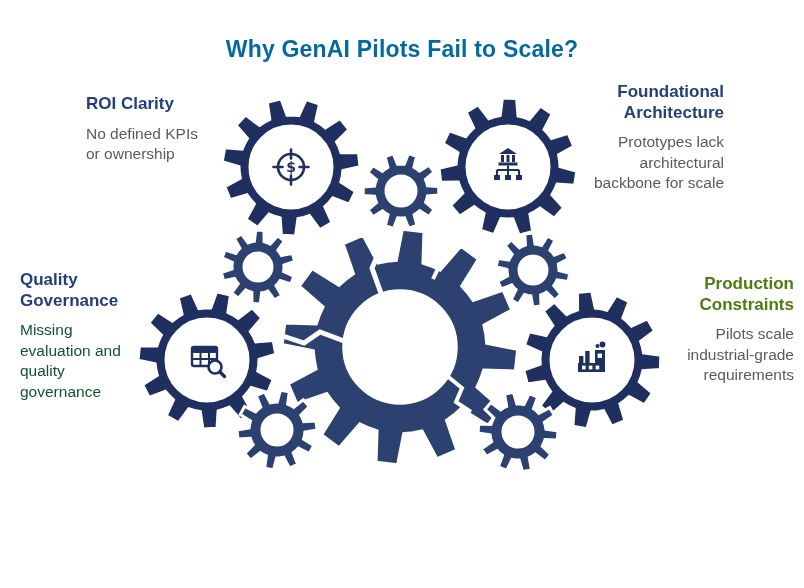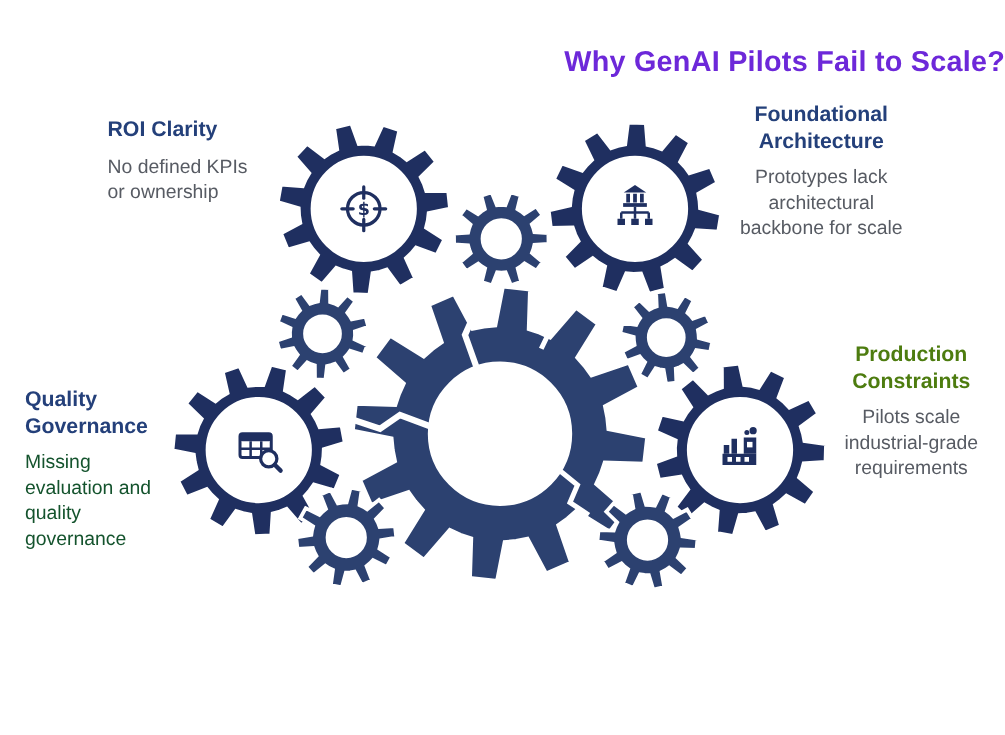--- a/index.html
+++ b/index.html
@@ -9,24 +9,24 @@
   }
   .page-title{
     position:absolute;left:0;top:36px;width:100%;text-align:center;
     font-size:23px;font-weight:700;letter-spacing:.2px;
   }
   .gear-svg{position:absolute;left:0;top:0;}
   .section{position:absolute;}
   .section .heading{font-size:17px;font-weight:700;line-height:1.22;margin-bottom:9px;}
   .section .body{font-size:15.5px;font-weight:400;line-height:1.32;}
   .align-right{text-align:left;}
-  .align-left{text-align:center;}
+  .align-left{text-align:right;}
   .sec-roi{left:86px;top:94px;width:118px;}
   .sec-foundational{left:590px;top:82px;width:134px;}
-  .sec-quality{left:20px;top:270px;width:110px;margin-top:40px;}
+  .sec-quality{left:20px;top:270px;width:110px;}
   .sec-production{left:664px;top:274px;width:130px;}
 </style>
 </head>
 <body>
 
 <div class="canvas">
 
   <svg class="gear-svg" id="gearSvg" width="804" height="588" viewBox="0 0 804 588">
       <path d="M387.1 261.0 L396.1 260.1 L402.2 229.0 L424.2 231.5 L423.2 263.1 L431.8 266.0 L440.1 269.8 L460.9 245.9 L478.7 259.1 L462.0 286.0 L468.0 292.8 L473.3 300.2 L503.3 289.9 L512.1 310.2 L484.2 325.1 L486.0 334.1 L486.9 343.1 L518.0 349.2 L515.5 371.2 L483.9 370.2 L481.0 378.8 L477.2 387.1 L501.1 407.9 L487.9 425.7 L461.0 409.0 L454.2 415.0 L446.8 420.3 L457.1 450.3 L436.8 459.1 L421.9 431.2 L412.9 433.0 L403.9 433.9 L397.8 465.0 L375.8 462.5 L376.8 430.9 L368.2 428.0 L359.9 424.2 L339.1 448.1 L321.3 434.9 L338.0 408.0 L332.0 401.2 L326.7 393.8 L296.7 404.1 L287.9 383.8 L315.8 368.9 L314.0 359.9 L313.1 350.9 L282.0 344.8 L284.5 322.8 L316.1 323.8 L319.0 315.2 L322.8 306.9 L298.9 286.1 L312.1 268.3 L339.0 285.0 L345.8 279.0 L353.2 273.7 L342.9 243.7 L363.2 234.9 L378.1 262.8 Z M 456 347 A 56 56 0 1 0 344 347 A 56 56 0 1 0 456 347 Z" fill="#2c4170" fill-rule="evenodd" stroke="#ffffff" stroke-width="3.5"></path>
       <path d="M382 296 L372 268 L380 250 L372 229" fill="none" stroke="#ffffff" stroke-width="5"></path>
@@ -81,21 +81,21 @@
         <rect x="3.6" y="5.6" width="3.6" height="3.8" fill="#ffffff"></rect>
         <rect x="-13" y="-4" width="4.4" height="7" fill="#1f2f60"></rect>
         <rect x="-6.8" y="-9" width="4.4" height="12" fill="#1f2f60"></rect>
         <rect x="3" y="-10" width="10" height="13" fill="#1f2f60"></rect>
         <rect x="5.6" y="-6.5" width="4.4" height="4.4" fill="#ffffff"></rect>
         <circle cx="5.5" cy="-14" r="2" fill="#1f2f60"></circle>
         <circle cx="10.5" cy="-15.5" r="2.9" fill="#1f2f60"></circle>
       </g>
     </svg>
 
-  <div class="page-title" style="color: #6d28d9; text-align: right;">Why GenAI Pilots Fail to Scale?</div>
+  <div class="page-title" style="color: #0369a1;">Why GenAI Pilots Fail to Scale?</div>
 
   <div class="section sec-roi align-right">
     <div class="heading" style="color: rgb(36, 64, 122);">ROI Clarity</div>
     <div class="body" style="color: rgb(87, 91, 99);">No defined KPIs or ownership</div>
   </div>
 
   <div class="section sec-foundational align-left">
     <div class="heading" style="color: rgb(36, 64, 122);">Foundational Architecture</div>
     <div class="body" style="color: rgb(87, 91, 99);">Prototypes lack architectural backbone for scale</div>
   </div>

